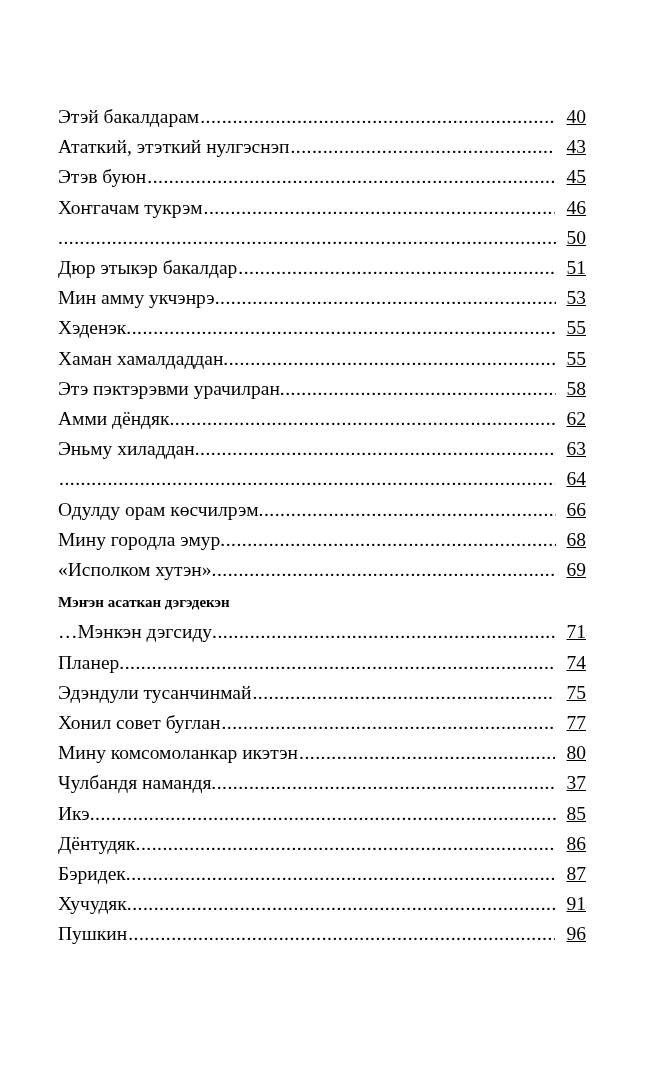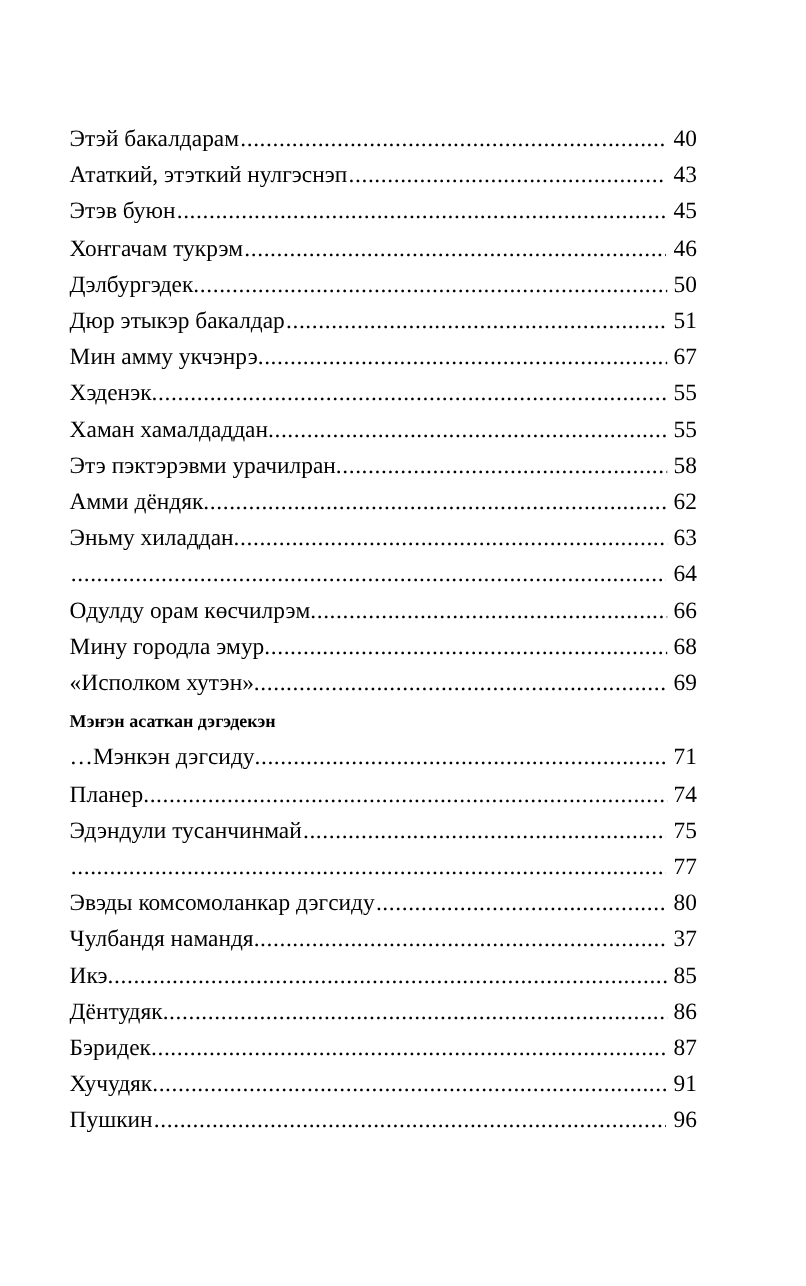--- a/index.html
+++ b/index.html
@@ -47,22 +47,23 @@
   .toc-entry .leader::before {
     content: "........................................................................................................";
     display: block;
     letter-spacing: 0.5px;
     font-size: 19.5px;
     line-height: 1em;
     color: #000;
   }
   .toc-entry .page-num {
     flex: 0 0 auto;
-    text-align: center;
+    text-align: right;
     min-width: 30px;
+    text-decoration: underline;
   }
   
   .tight .leader {
     margin: 0;
   }
   .section-head {
     font-weight: bold;
     font-size: 15px;
     line-height: 30.2px;
     margin-top: 2px;
@@ -89,33 +90,32 @@
         <span class="title">Этэв буюн</span>
         <span class="leader"></span>
         <span class="page-num">45</span>
       </li>
       <li class="toc-entry">
         <span class="title">Хоҥгачам тукрэм</span>
         <span class="leader"></span>
         <span class="page-num">46</span>
       </li>
       <li class="toc-entry tight">
-        <span class="title">Дэлбургэдек</span>
         <span class="leader"></span>
         <span class="page-num">50</span>
       </li>
       <li class="toc-entry">
         <span class="title">Дюр этыкэр бакалдар</span>
         <span class="leader"></span>
         <span class="page-num">51</span>
       </li>
       <li class="toc-entry tight">
         <span class="title">Мин амму укчэнрэ</span>
         <span class="leader"></span>
-        <span class="page-num">67</span>
+        <span class="page-num">53</span>
       </li>
       <li class="toc-entry tight">
         <span class="title">Хэденэк</span>
         <span class="leader"></span>
         <span class="page-num">55</span>
       </li>
       <li class="toc-entry tight">
         <span class="title">Хаман хамалдаддан</span>
         <span class="leader"></span>
         <span class="page-num">55</span>
@@ -168,25 +168,26 @@
         <span class="title">Планер</span>
         <span class="leader"></span>
         <span class="page-num">74</span>
       </li>
       <li class="toc-entry">
         <span class="title">Эдэндули тусанчинмай</span>
         <span class="leader"></span>
         <span class="page-num">75</span>
       </li>
       <li class="toc-entry">
+        <span class="title">Хонил совет буглан</span>
         <span class="leader"></span>
         <span class="page-num">77</span>
       </li>
       <li class="toc-entry">
-        <span class="title">Эвэды комсомоланкар дэгсиду</span>
+        <span class="title">Мину комсомоланкар икэтэн</span>
         <span class="leader"></span>
         <span class="page-num">80</span>
       </li>
       <li class="toc-entry tight">
         <span class="title">Чулбандя намандя</span>
         <span class="leader"></span>
         <span class="page-num">37</span>
       </li>
       <li class="toc-entry tight">
         <span class="title">Икэ</span>

